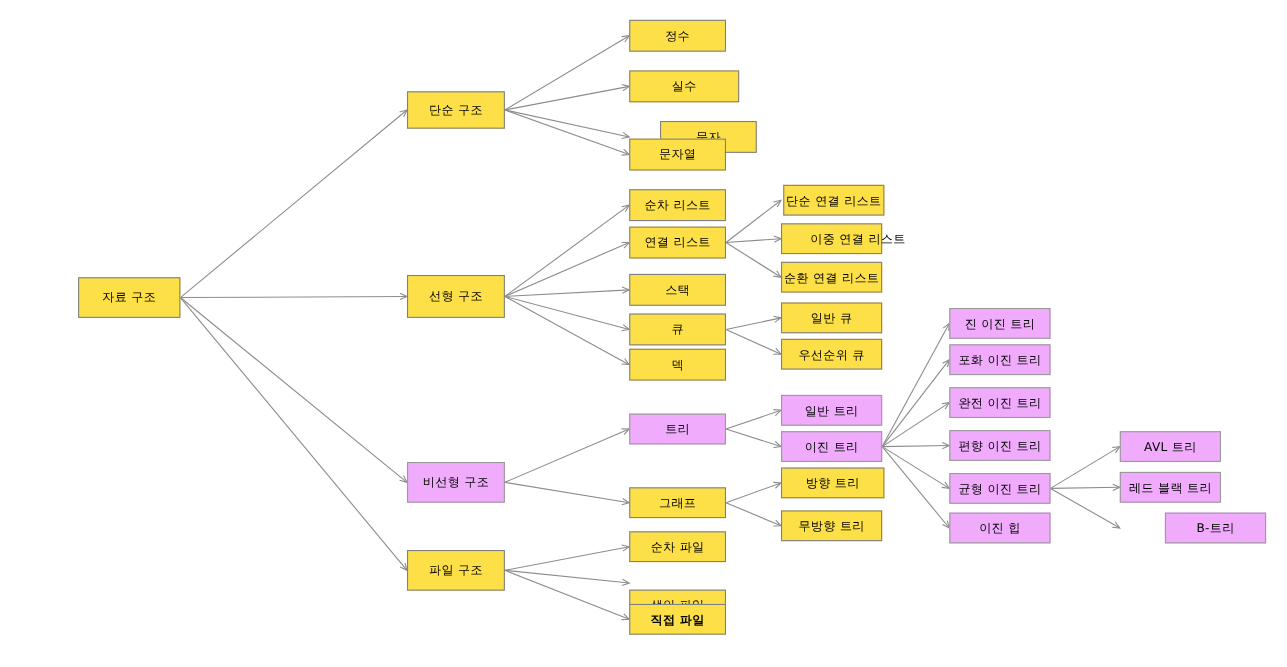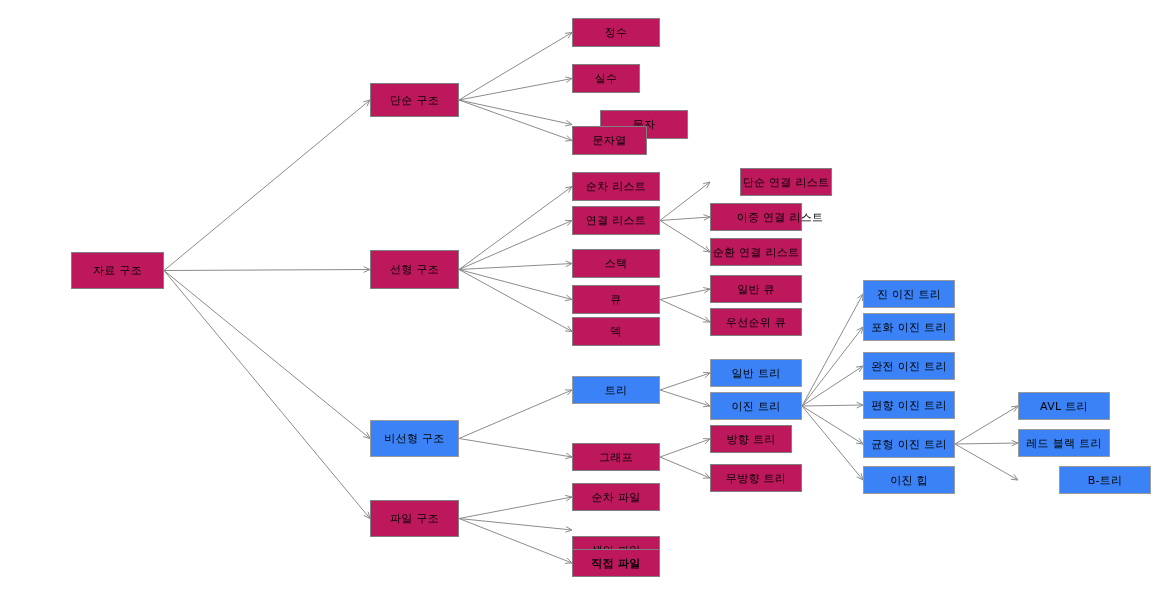--- a/index.html
+++ b/index.html
@@ -24,33 +24,33 @@
     left: 0;
     top: 0;
     width: 1170px;
     height: 606px;
     pointer-events: none;
   }
   .node {
     position: absolute;
     box-sizing: border-box;
     border: 1px solid #808080;
-    background: #be185d;
+    background: #fde047;
     color: #000000;
     display: flex;
     align-items: center;
     justify-content: center;
     font-size: 11px;
     line-height: 1;
     letter-spacing: 0.3px;
     white-space: nowrap;
     z-index: 2;
   }
   .node.hl {
-    background: #3b82f6;
+    background: #f0abfc;
     border-color: #9a9a9a;
   }
   .node-label {
     display: block;
     pointer-events: none;
   }
 </style>
 </head>
 <body>
 
@@ -213,27 +213,27 @@
       </div>
       <div class="node hl" style="left: 370px; top: 420px; width: 89px; height: 37px;">
         <span class="node-label">비선형 구조</span>
       </div>
       <div class="node" style="left: 370px; top: 500px; width: 89px; height: 37px;">
         <span class="node-label">파일 구조</span>
       </div>
       <div class="node" style="left: 572px; top: 18px; width: 88px; height: 29px;">
         <span class="node-label">정수</span>
       </div>
-      <div class="node" style="left: 572px; top: 64px; width: 68px; height: 29px;">
+      <div class="node" style="left: 572px; top: 64px; width: 100px; height: 29px;">
         <span class="node-label">실수</span>
       </div>
       <div class="node" style="left: 572px; top: 110px; width: 88px; height: 29px; margin-left: 28px;">
         <span class="node-label">문자</span>
       </div>
-      <div class="node" style="left: 572px; top: 126px; width: 75px; height: 29px; text-align: right;">
+      <div class="node" style="left: 572px; top: 126px; width: 88px; height: 29px; text-align: right;">
         <span class="node-label">문자열</span>
       </div>
       <div class="node" style="left: 572px; top: 172px; width: 88px; height: 29px;">
         <span class="node-label">순차 리스트</span>
       </div>
       <div class="node" style="left: 572px; top: 206px; width: 88px; height: 29px;">
         <span class="node-label">연결 리스트</span>
       </div>
       <div class="node" style="left: 572px; top: 249px; width: 88px; height: 29px;">
         <span class="node-label">스택</span>
@@ -252,42 +252,42 @@
       </div>
       <div class="node" style="left: 572px; top: 483px; width: 88px; height: 28px;">
         <span class="node-label">순차 파일</span>
       </div>
       <div class="node" style="left: 572px; top: 536px; width: 88px; height: 28px;">
         <span class="node-label">색인 파일</span>
       </div>
       <div class="node" style="left: 572px; top: 549px; width: 88px; height: 28px; font-weight: bold;">
         <span class="node-label">직접 파일</span>
       </div>
-      <div class="node" style="left: 740px; top: 168px; width: 92px; height: 28px;">
+      <div class="node" style="left: 712px; top: 168px; width: 92px; height: 28px;">
         <span class="node-label">단순 연결 리스트</span>
       </div>
       <div class="node" style="left: 710px; top: 203px; width: 92px; height: 28px; padding-left: 48px;">
         <span class="node-label">이중 연결 리스트</span>
       </div>
       <div class="node" style="left: 710px; top: 238px; width: 92px; height: 28px;">
         <span class="node-label">순환 연결 리스트</span>
       </div>
       <div class="node" style="left: 710px; top: 275px; width: 92px; height: 28px;">
         <span class="node-label">일반 큐</span>
       </div>
       <div class="node" style="left: 710px; top: 308px; width: 92px; height: 28px;">
         <span class="node-label">우선순위 큐</span>
       </div>
       <div class="node hl" style="left: 710px; top: 359px; width: 92px; height: 28px;">
         <span class="node-label">일반 트리</span>
       </div>
       <div class="node hl" style="left: 710px; top: 392px; width: 92px; height: 28px;">
         <span class="node-label">이진 트리</span>
       </div>
-      <div class="node" style="left: 710px; top: 425px; width: 82px; height: 28px;">
+      <div class="node" style="left: 710px; top: 425px; width: 94px; height: 28px;">
         <span class="node-label">방향 트리</span>
       </div>
       <div class="node" style="left: 710px; top: 464px; width: 92px; height: 28px;">
         <span class="node-label">무방향 트리</span>
       </div>
       <div class="node hl" style="left: 863px; top: 280px; width: 92px; height: 28px;">
         <span class="node-label">진 이진 트리</span>
       </div>
       <div class="node hl" style="left: 863px; top: 313px; width: 92px; height: 28px;">
         <span class="node-label">포화 이진 트리</span>

